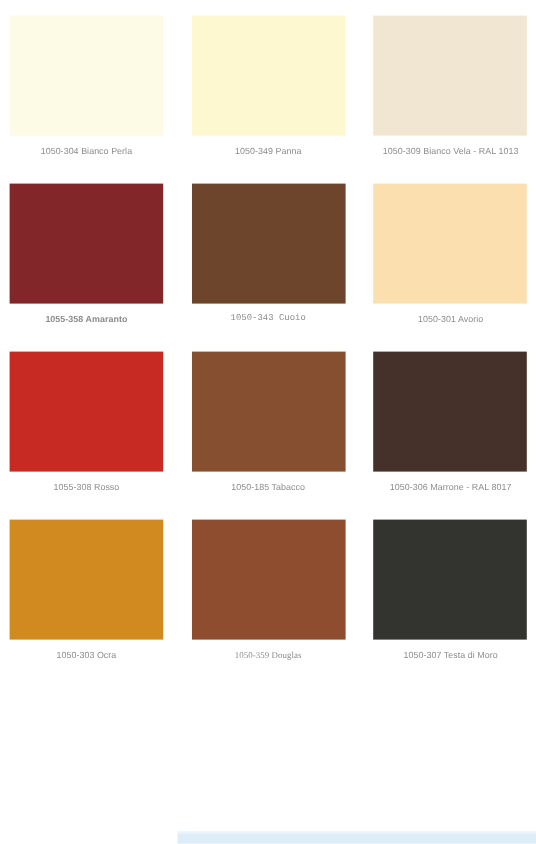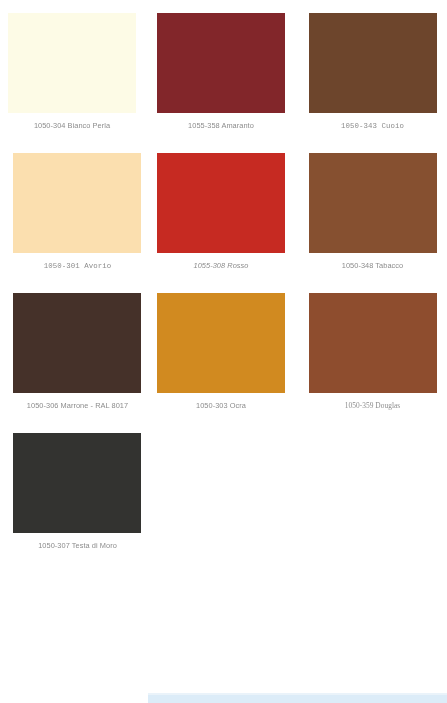--- a/index.html
+++ b/index.html
@@ -74,48 +74,56 @@
 </head>
 <body style="background-color: rgb(255, 255, 255);">
 
 <div id="palette-grid">
 
   <div class="swatch-cell col-1">
     <div class="swatch-chip" style="background-color: rgb(253, 251, 230);"></div>
     <div class="swatch-label" style="color: rgb(140, 140, 140);">1050-304 Bianco Perla</div>
   </div>
 
+  <div class="swatch-cell col-2">
+    <div class="swatch-chip" style="background-color: rgb(253, 248, 208);"></div>
+    <div class="swatch-label" style="color: rgb(140, 140, 140);">1050-349 Panna</div>
+  </div>
 
+  <div class="swatch-cell col-3">
+    <div class="swatch-chip" style="background-color: rgb(240, 230, 209);"></div>
+    <div class="swatch-label" style="color: rgb(140, 140, 140);">1050-309 Bianco Vela - RAL 1013</div>
+  </div>
 
 
 
 
   <div class="swatch-cell col-1">
     <div class="swatch-chip" style="background-color: rgb(130, 38, 42);"></div>
-    <div class="swatch-label" style="color: rgb(140, 140, 140);">1055-358 Amaranto</div>
+    <div class="swatch-label" style="color: rgb(140, 140, 140); font-weight: bold;">1055-358 Amaranto</div>
   </div>
 
   <div class="swatch-cell col-2">
     <div class="swatch-chip" style="background-color: rgb(109, 69, 44);"></div>
     <div class="swatch-label" style="color: rgb(140, 140, 140); font-family: Liberation Mono, monospace;">1050-343 Cuoio</div>
   </div>
 
   <div class="swatch-cell col-3">
     <div class="swatch-chip" style="background-color: rgb(251, 223, 175);"></div>
-    <div class="swatch-label" style="color: rgb(140, 140, 140); font-family: Liberation Mono, monospace;">1050-301 Avorio</div>
+    <div class="swatch-label" style="color: rgb(140, 140, 140);">1050-301 Avorio</div>
   </div>
 
   <div class="swatch-cell col-1">
     <div class="swatch-chip" style="background-color: rgb(198, 42, 34);"></div>
-    <div class="swatch-label" style="color: rgb(140, 140, 140); font-style: italic;">1055-308 Rosso</div>
+    <div class="swatch-label" style="color: rgb(140, 140, 140);">1055-308 Rosso</div>
   </div>
 
   <div class="swatch-cell col-2">
     <div class="swatch-chip" style="background-color: rgb(134, 80, 48);"></div>
-    <div class="swatch-label" style="color: rgb(140, 140, 140);">1050-348 Tabacco</div>
+    <div class="swatch-label" style="color: rgb(140, 140, 140);">1050-185 Tabacco</div>
   </div>
 
   <div class="swatch-cell col-3">
     <div class="swatch-chip" style="background-color: rgb(69, 49, 41);"></div>
     <div class="swatch-label" style="color: rgb(140, 140, 140);">1050-306 Marrone - RAL 8017</div>
   </div>
 
   <div class="swatch-cell col-1">
     <div class="swatch-chip" style="background-color: rgb(209, 138, 32);"></div>
     <div class="swatch-label" style="color: rgb(140, 140, 140);">1050-303 Ocra</div>

